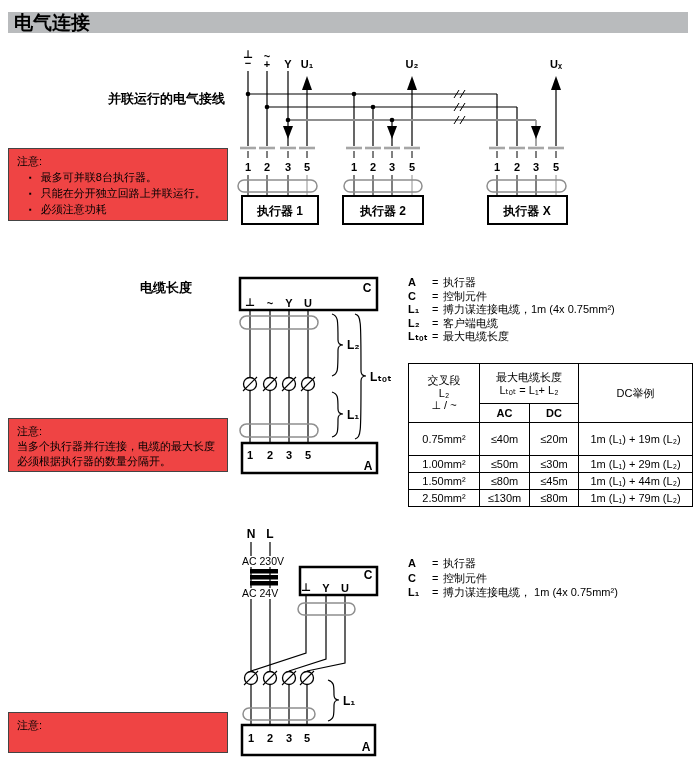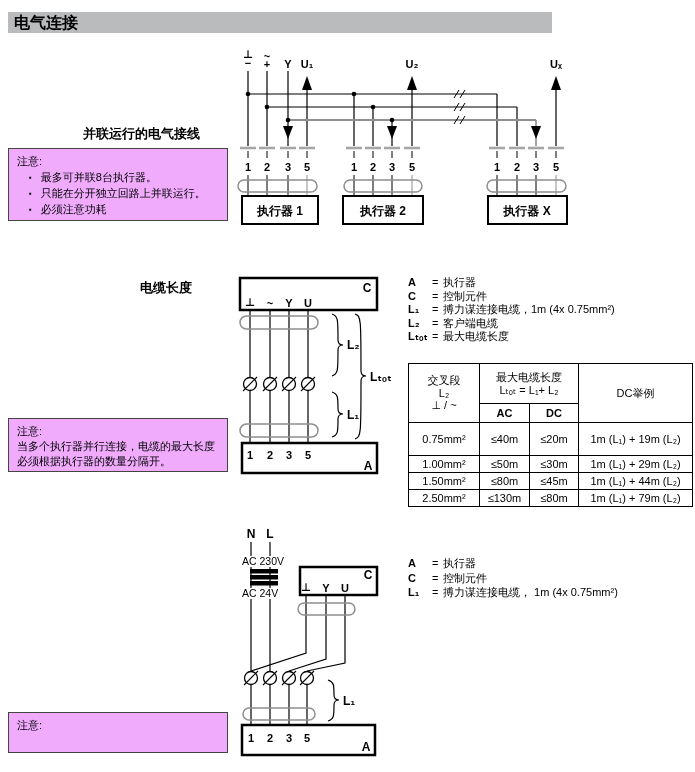--- a/index.html
+++ b/index.html
@@ -1,22 +1,22 @@
 <!DOCTYPE html>
 <html><head>
 <meta charset="utf-8">
 <style>
   html,body{margin:0;padding:0;background:#ffffff;}
   .page{position:relative;width:695px;height:772px;background:#fff;
         font-family:"Liberation Sans","DejaVu Sans",sans-serif;color:#000;overflow:hidden;}
   .abs{position:absolute;}
-  .header-bar{left:8px;top:12px;width:544px;height:21px;background:#b9bbbd;
-              font-weight:bold;font-size:16px;line-height:21px;padding-left:6px;box-sizing:border-box;}
+  .header-bar{left:8px;top:12px;width:680px;height:21px;background:#b9bbbd;
+              font-weight:bold;font-size:19px;line-height:21px;padding-left:6px;box-sizing:border-box;}
   .sec-label{font-weight:bold;font-size:13px;white-space:nowrap;}
-  .notes{border:1px solid #444;box-sizing:border-box;font-size:11px;line-height:15px;padding:5px 8px;background:#f0abfc;}
+  .notes{border:1px solid #444;box-sizing:border-box;font-size:11px;line-height:15px;padding:5px 8px;background:#ef4444;}
   .notes .row{display:flex;gap:9px;margin:1px 0 0 12px;}
   .bullet{font-size:8px;line-height:15px;}
   .legend{font-size:11px;line-height:13.6px;}
   .legend .row{display:flex;align-items:baseline;}
   .lg-key{font-weight:bold;width:24px;flex:0 0 24px;}
   .lg-eq{width:11px;flex:0 0 11px;}
   table.cable{border-collapse:collapse;table-layout:fixed;background:#fff;}
   table.cable td,table.cable th{border:1px solid #000;font-size:11px;font-weight:normal;
       text-align:center;vertical-align:middle;padding:0;line-height:13px;margin-top:44px;}
   table.cable .hdr div{line-height:12.5px;}
@@ -29,21 +29,21 @@
 </style>
 </head>
 <body>
 
 <div class="page">
 
   <div class="abs header-bar">
     <span>电气连接</span>
   </div>
 
-  <div class="abs sec-label" style="left:83px;top:90px;margin-top:35px;">并联运行的电气接线</div>
+  <div class="abs sec-label" style="left:108px;top:90px;">并联运行的电气接线</div>
 
   <svg class="abs" style="left:230px;top:45px;" width="465" height="185" viewBox="0 0 465 185">
 
     <g>
       <text class="t11b" x="18" y="13" text-anchor="middle">⊥</text>
       <text class="t11b" x="18" y="22" text-anchor="middle">−</text>
       <text class="t11b" x="37" y="15" text-anchor="middle">~</text>
       <text class="t11b" x="37" y="23" text-anchor="middle">+</text>
       <text class="t11b" x="58" y="23" text-anchor="middle">Y</text>
       <text class="t11b" x="77" y="23" text-anchor="middle">U₁</text>

